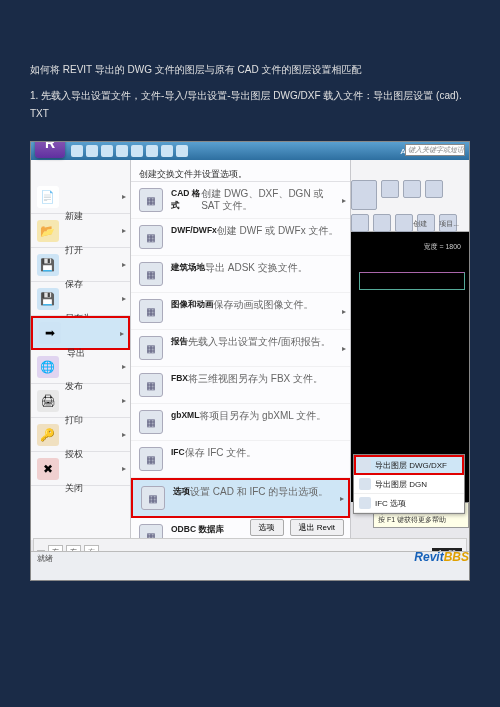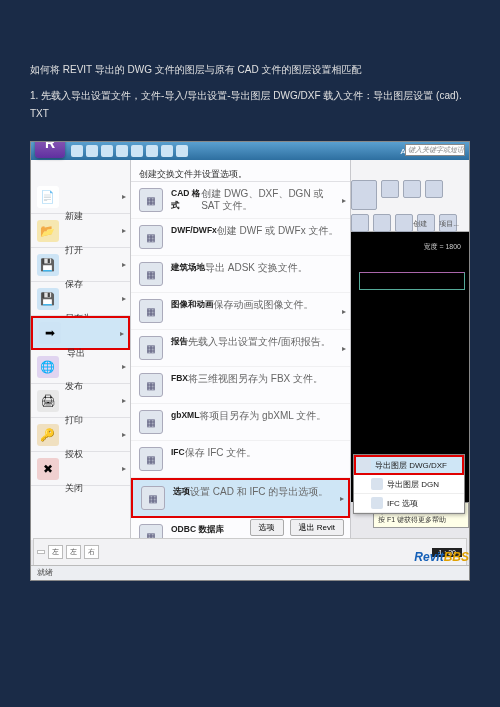--- a/index.html
+++ b/index.html
@@ -33,37 +33,37 @@
     .sub-header { font-size:9px; color:#333; padding:8px 8px 0 8px; border-bottom:1px solid #e0e0e4; }
     .sub-item { display:flex; gap:8px; padding:6px 8px; border-bottom:1px solid #f0f0f2; position:relative; }
     .sub-ico { width:24px; height:24px; background:#e0e6ee; border:1px solid #aab; border-radius:3px; flex-shrink:0; display:flex; align-items:center; justify-content:center; font-size:10px; color:#557; }
     .sub-text { display:flex; flex-direction:row; }
     .sub-title { font-size:8.5px; color:#222; font-weight:bold; }
     .sub-desc { font-size:10px; color:#666; line-height:1.2; }
     .sub-item.hl { border:2px solid #e00000; background:#cfe6f6; }
     .sub-item .mi-arrow { top:50%; transform:translateY(-50%); }
     
     .flyout { position:absolute; top:312px; left:322px; width:112px; background:#fff; border:1px solid #888; box-shadow:1px 1px 4px rgba(0,0,0,.3); z-index:5; }
-    .fly-item { display:flex; align-items:center; gap:4px; padding:3px 17px; font-size:8px; color:#222; border-bottom:1px solid #eee; }
+    .fly-item { display:flex; align-items:center; gap:4px; padding:3px 5px; font-size:8px; color:#222; border-bottom:1px solid #eee; }
     .fly-item.hl { background:#cfe6f6; border:2px solid #e00000; padding:2px 3px; }
     .fly-ico { width:12px; height:12px; background:#d8e2ee; border-radius:2px; flex-shrink:0; }
     
     .sub-buttons { position:absolute; bottom:4px; right:6px; display:flex; gap:6px; }
     .btn { font-size:8px; padding:2px 8px; background:#f0f0f2; border:1px solid #aaa; border-radius:2px; }
     
     .canvas { position:absolute; top:90px; left:320px; right:0; height:270px; background:#000; }
     .canvas .dimline { position:absolute; top:10px; right:8px; color:#ccc; font-size:7px; }
     .canvas .hline { position:absolute; top:40px; left:8px; right:4px; height:18px; border:1px solid #5a9; border-top:1px solid #a6a; }
     
     .tooltip { position:absolute; top:360px; left:342px; width:96px; background:#ffffe8; border:1px solid #999; font-size:7px; color:#333; padding:3px 4px; line-height:1.3; }
     
     .bottombar { position:absolute; bottom:14px; left:2px; right:2px; height:28px; background:#f2f2f4; border:1px solid #ccc; display:flex; align-items:center; font-size:7px; color:#555; }
     .bb-box { border:1px solid #bbb; padding:1px 3px; margin-left:3px; background:#fff; }
     .bottombar .ruler { margin-left:auto; margin-right:4px; background:#222; color:#fff; padding:1px 6px; }
-    .statusbar { position:absolute; bottom:0; left:0; right:0; height:15px; background:#eceef2; border-top:1px solid #bbb; font-size:8px; color:#444; padding-left:6px; line-height:13px; }
+    .statusbar { position:absolute; bottom:0; left:0; right:0; height:29px; background:#eceef2; border-top:1px solid #bbb; font-size:8px; color:#444; padding-left:6px; line-height:13px; }
     .watermark { position:absolute; bottom:16px; right:0; font-size:12px; font-weight:bold; font-style:italic; }
     .watermark .a{ color:#1560b8; } .watermark .b{ color:#e0a000; }
   </style>
 </head>
 <body>
 
 <div class="doc-text">
   <p>如何将 REVIT 导出的 DWG 文件的图层与原有 CAD 文件的图层设置相匹配</p>
   <p>1. 先载入导出设置文件，文件-导入/导出设置-导出图层 DWG/DXF 载入文件：导出图层设置 (cad). TXT</p>
 </div>

